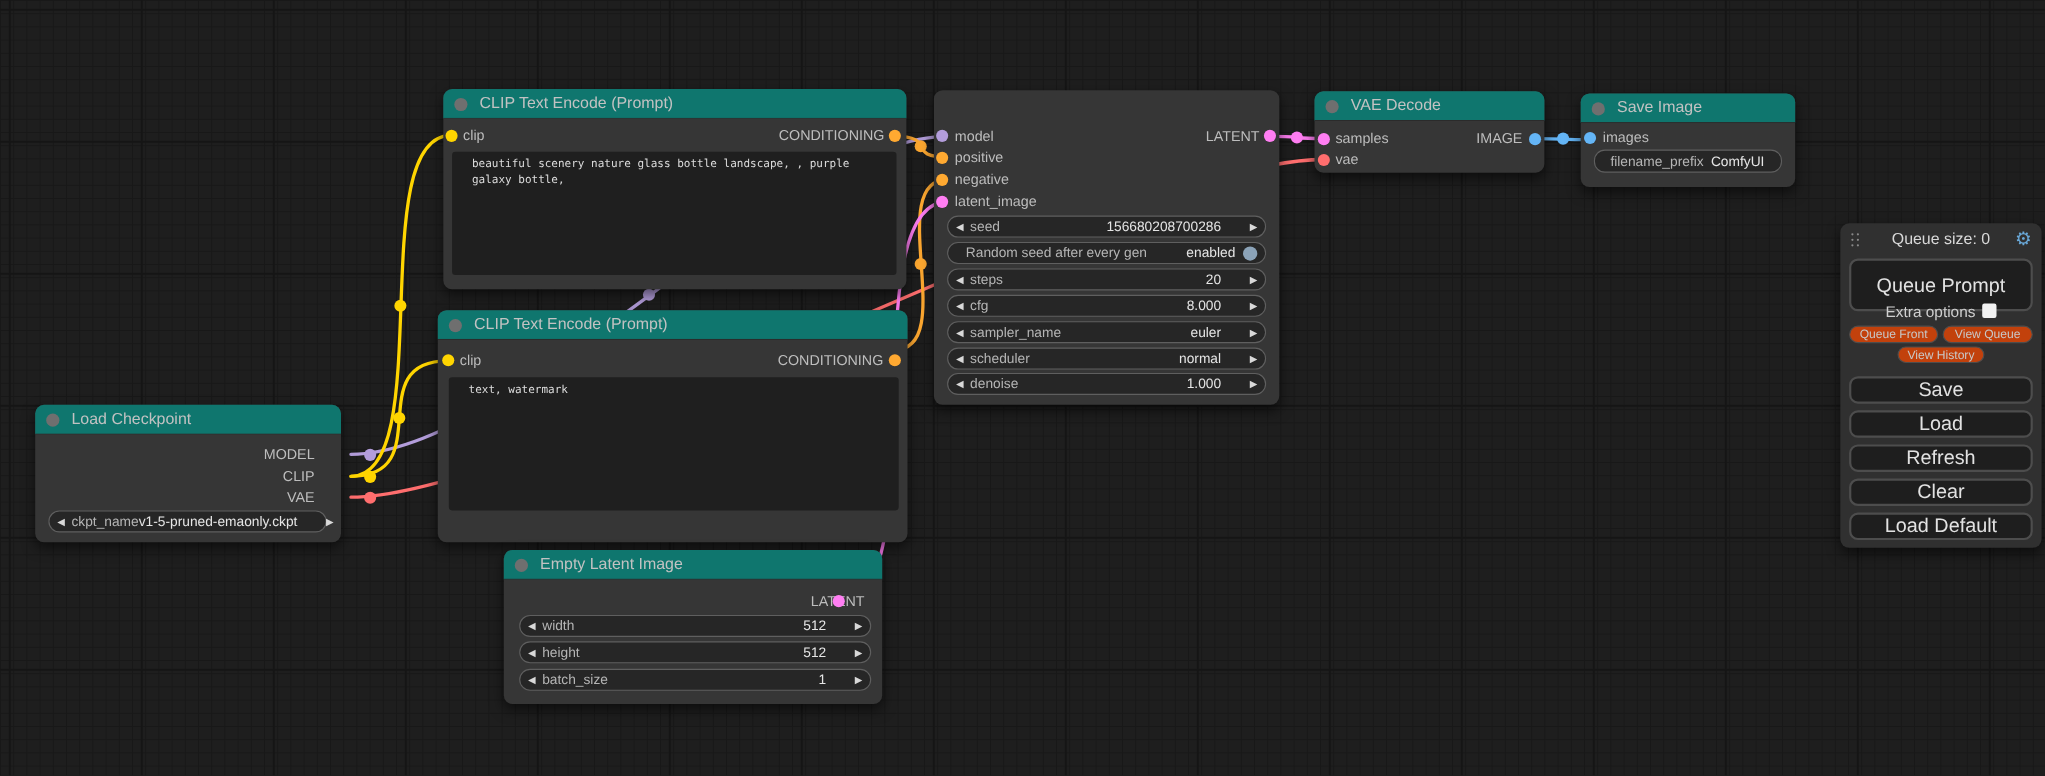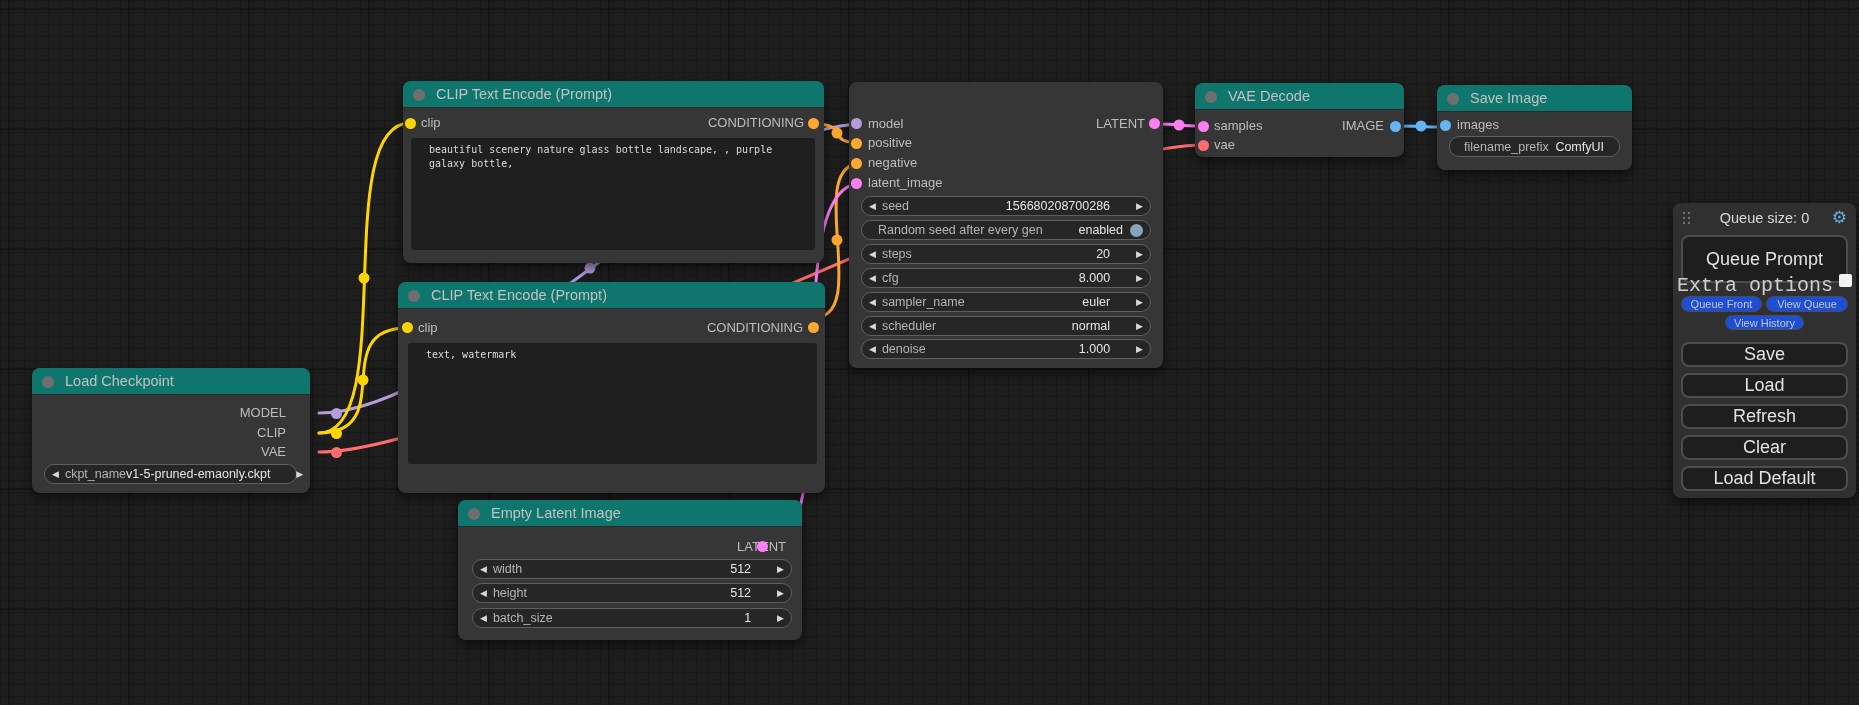--- a/index.html
+++ b/index.html
@@ -42,23 +42,23 @@
   .qhandle{position:absolute;left:10px;top:9px;width:8px;height:13px;}
   .qhandle i{position:absolute;width:2px;height:2px;border-radius:50%;background:#8a8a8a;
     box-shadow:5px 0 0 #8a8a8a,0 5px 0 #8a8a8a,5px 5px 0 #8a8a8a,0 10px 0 #8a8a8a,5px 10px 0 #8a8a8a;}
   .qgear{position:absolute;right:9px;top:4px;font-size:17px;color:#69a8d8;cursor:pointer;}
   .qbtn{position:absolute;left:8px;right:8px;height:25px;background:#1e1e1e;
     border:2px solid #4d4d4d;border-radius:8px;color:#e2e2e2;font-size:18px;
     display:flex;align-items:center;justify-content:center;box-sizing:border-box;cursor:pointer;
     font-family:"Liberation Sans",sans-serif;}
   .qmain{top:32px;height:48px;font-size:18px;}
   .extras{position:absolute;left:0;right:0;top:71px;height:17px;display:flex;
-    align-items:flex-start;justify-content:center;color:#cfcfcf;font-size:20px;gap:6px;font-family:Liberation Mono, monospace;}
+    align-items:center;justify-content:center;color:#cfcfcf;font-size:14px;gap:6px;}
   .chk{width:13px;height:13px;background:#f2f2f2;border-radius:2px;}
-  .qsmall{position:absolute;height:16px;background:#1d4ed8;border:1.5px solid #4d4d4d;
+  .qsmall{position:absolute;height:16px;background:#c2410c;border:1.5px solid #4d4d4d;
     border-radius:9px;color:#c8c8c8;font-size:11px;display:flex;align-items:center;
     justify-content:center;box-sizing:border-box;cursor:pointer;}
 </style>
 </head>
 <body>
 
 <div id="canvas">
 
   <svg id="wires" width="1859" height="705">
     <g fill="none" stroke-width="3" stroke-linecap="round">

